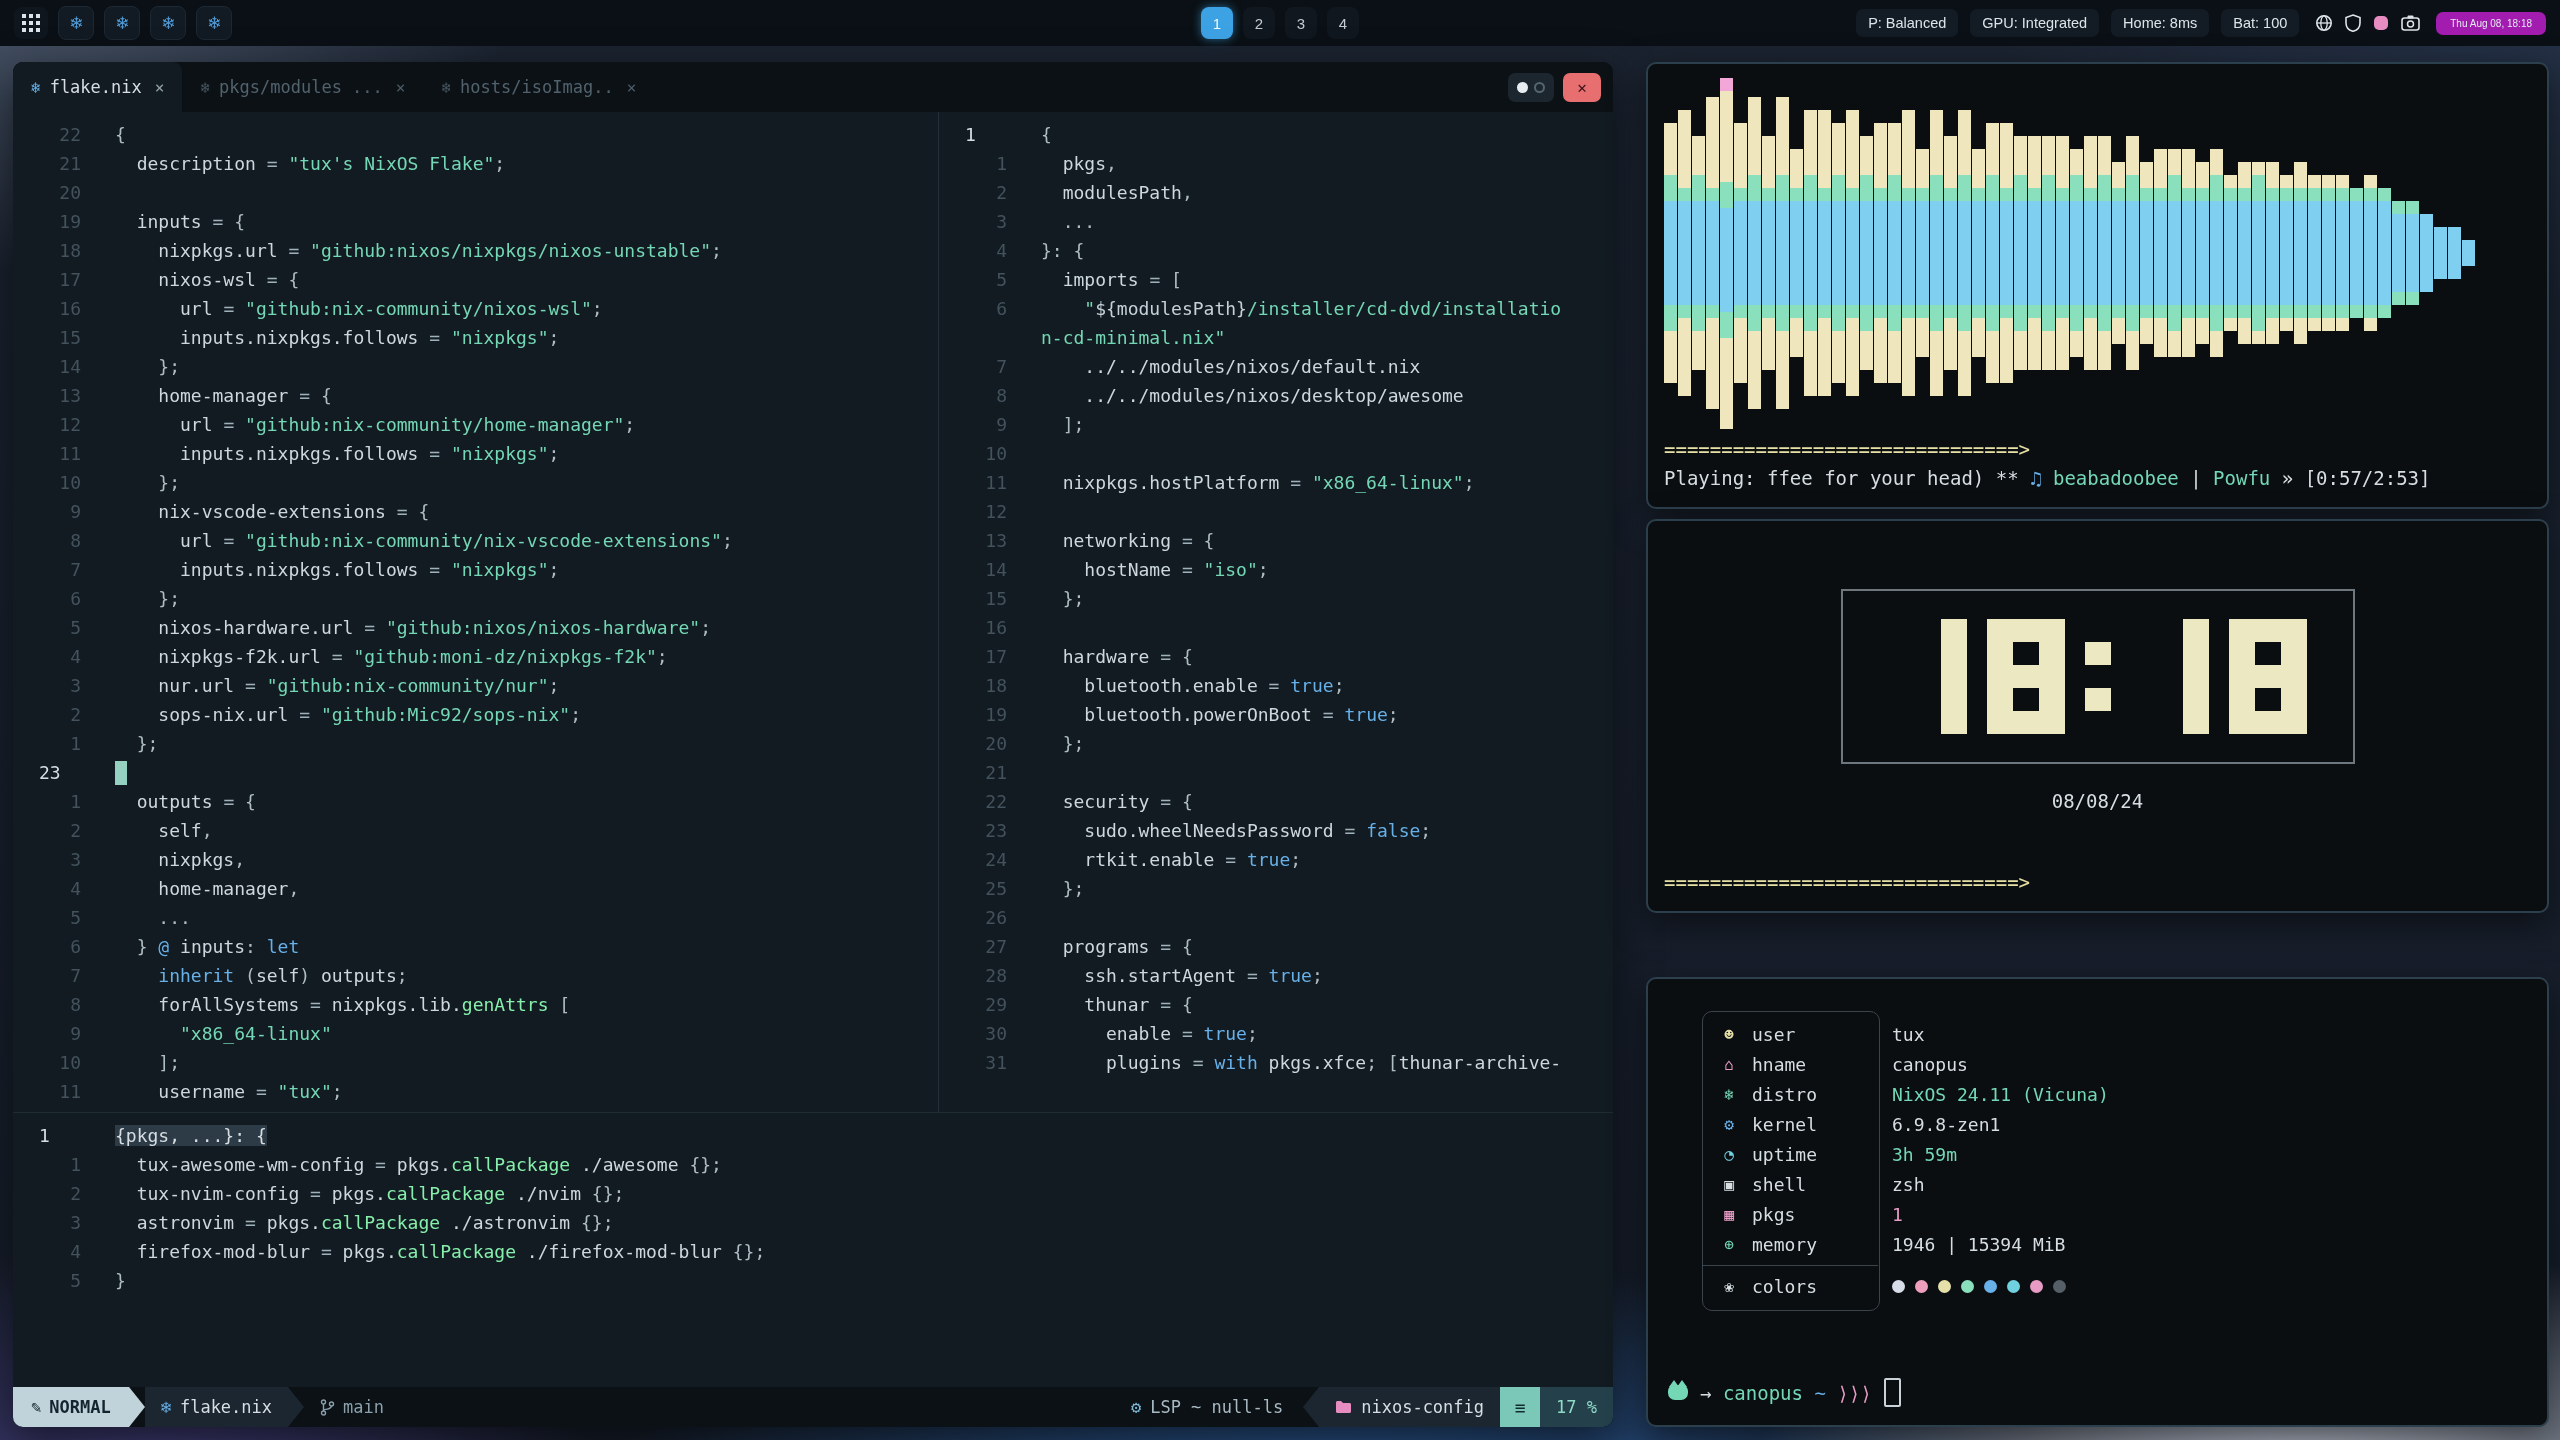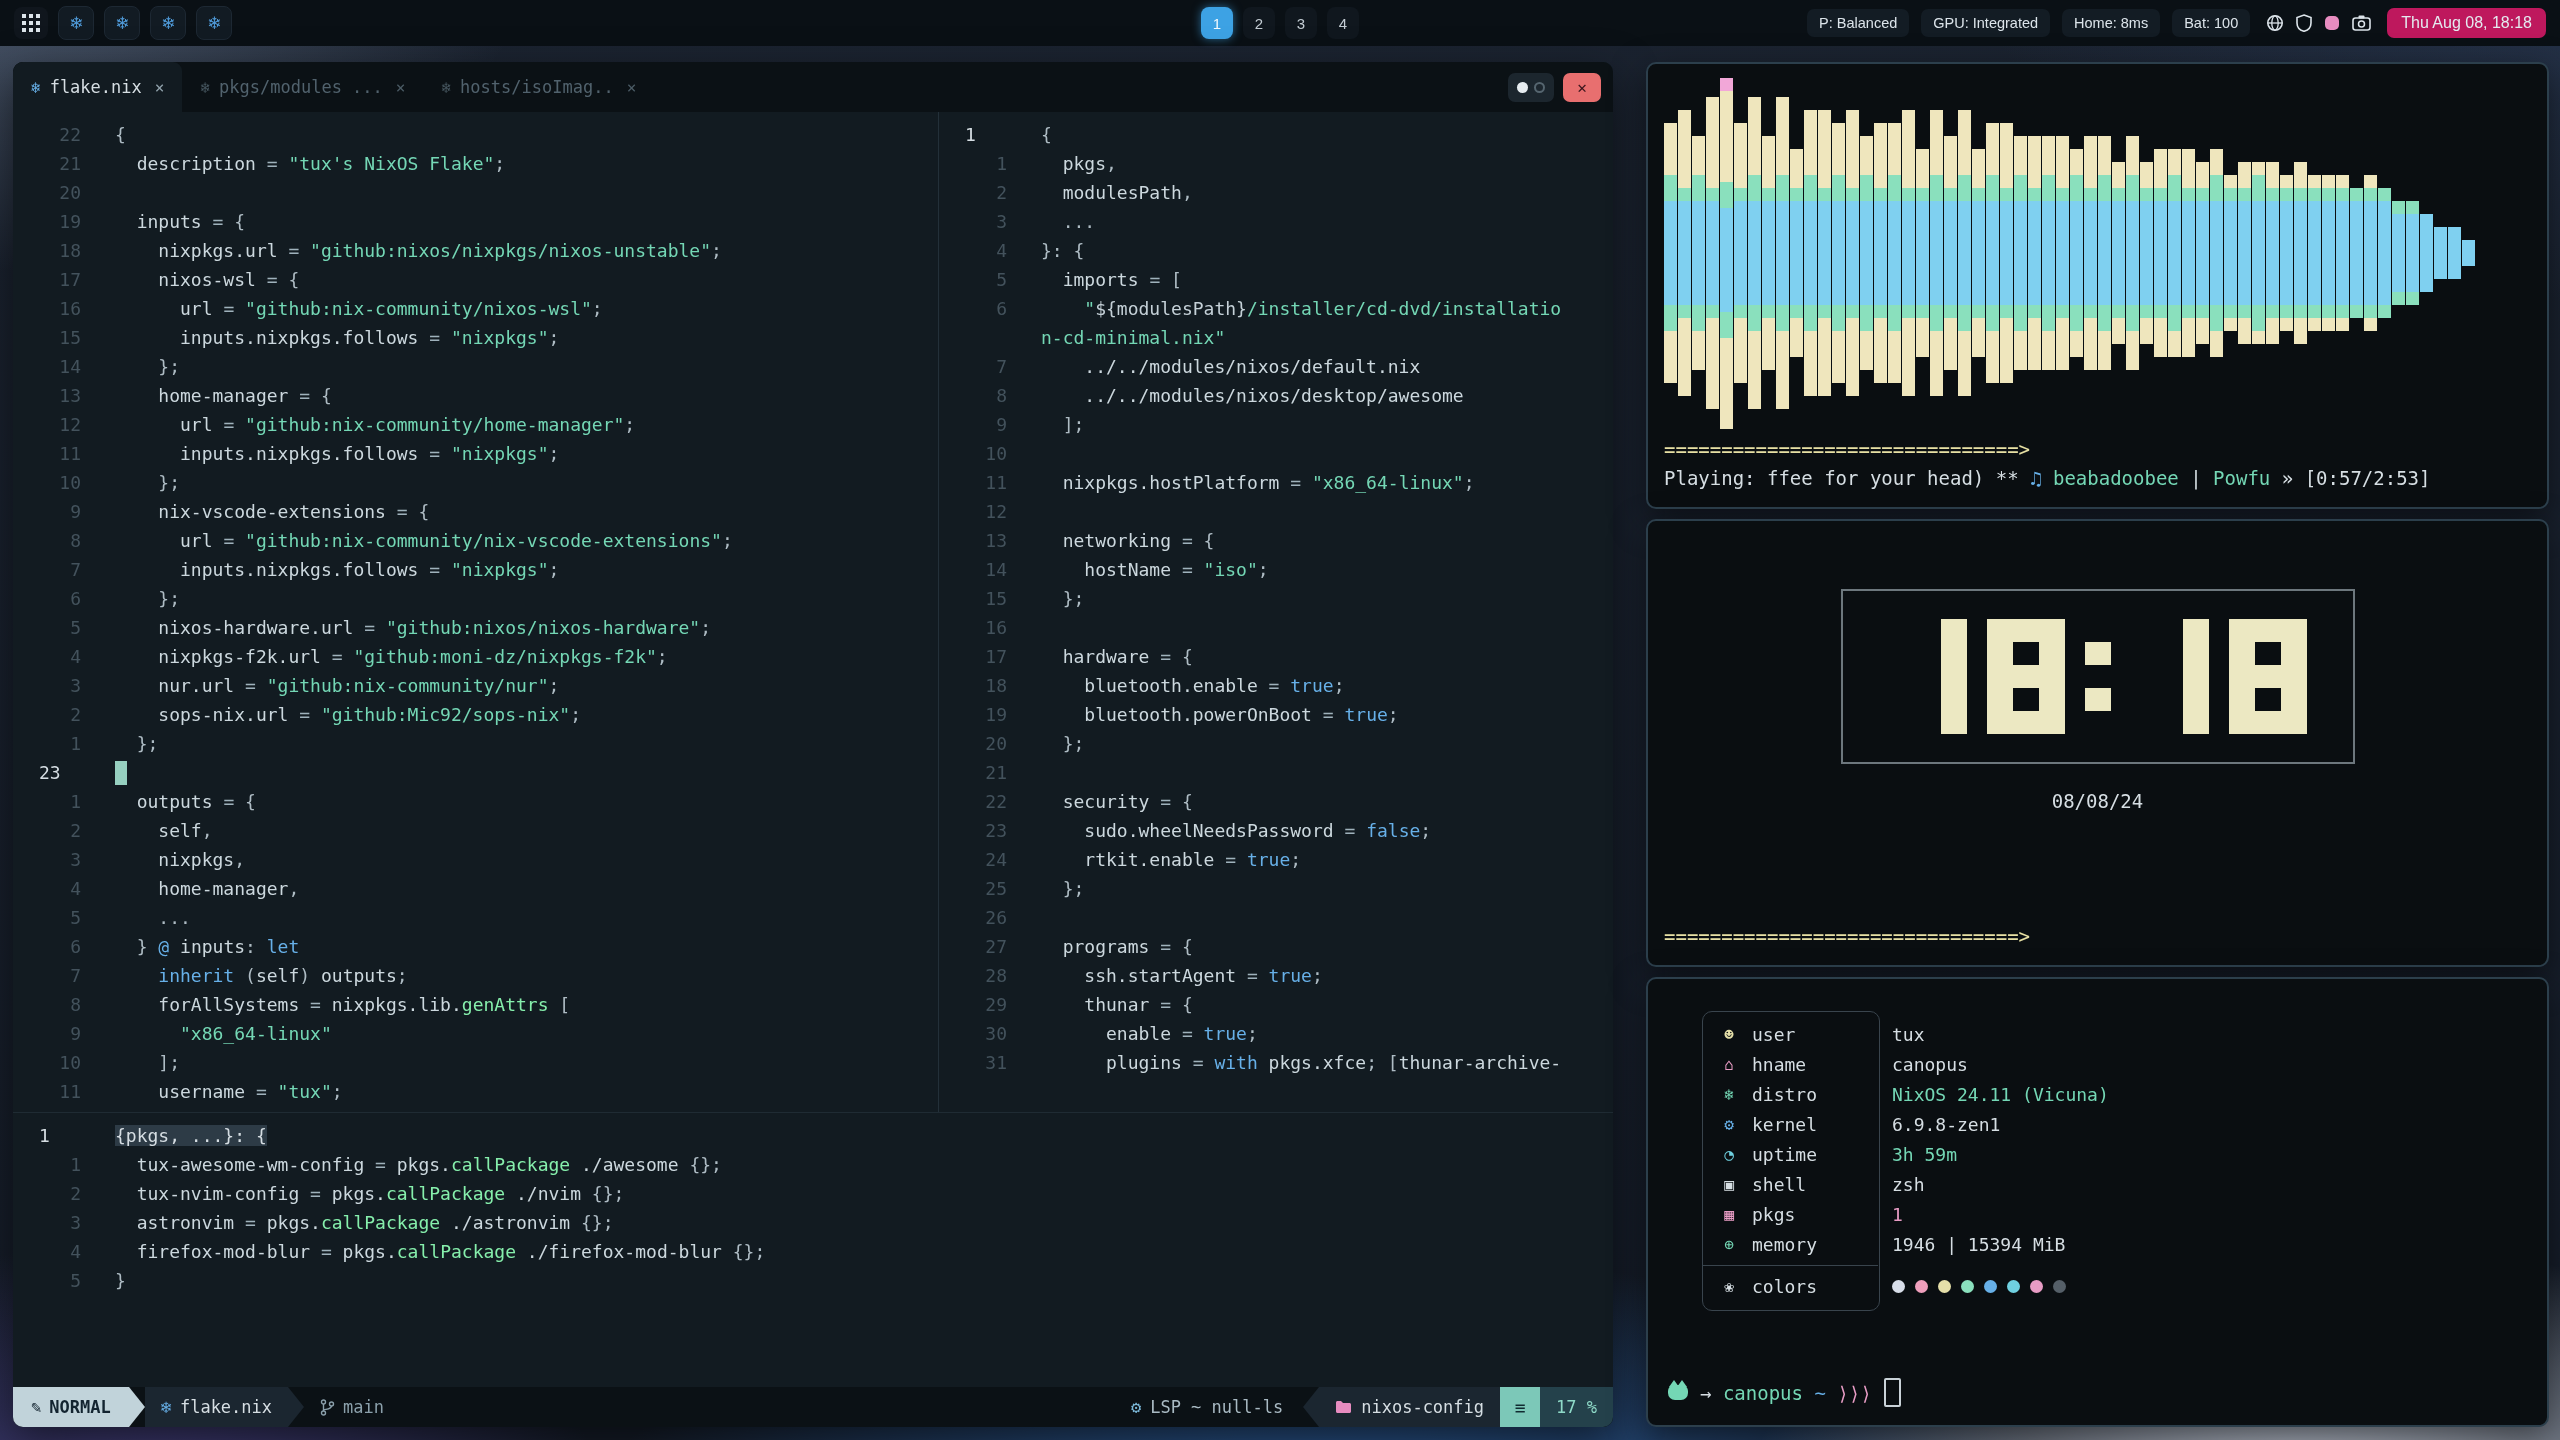--- a/index.html
+++ b/index.html
@@ -15,21 +15,21 @@
   .topbar{position:absolute;left:0;top:0;width:2560px;height:46px;background:#0a1015;display:flex;align-items:center;padding:0 14px;box-sizing:border-box;}
   .tb-left{display:flex;align-items:center;gap:10px;}
   .launcher{width:34px;height:32px;border-radius:8px;display:flex;align-items:center;justify-content:center;background:#10161d;}
   .ws{width:34px;height:32px;border-radius:8px;background:#121b23;border:1px solid #1d2833;display:flex;align-items:center;justify-content:center;color:#4f9ad8;font-size:17px;}
   .tb-center{position:absolute;left:50%;top:50%;transform:translate(-50%,-50%);display:flex;gap:10px;}
   .tag{width:32px;height:32px;border-radius:8px;background:#10171e;color:#c3ccd3;font-size:15px;display:flex;align-items:center;justify-content:center;}
   .tag.active{background:#3da2e4;color:#f3f9fd;box-shadow:0 0 10px rgba(61,162,228,.6);}
   .tb-right{margin-left:auto;display:flex;align-items:center;gap:12px;}
   .pill{background:#131c24;border-radius:7px;padding:6px 12px;font-size:14.5px;color:#dce4ea;white-space:nowrap;}
   .tb-icons{display:flex;align-items:center;gap:12px;margin:0 4px;}
-  .tb-clock{background:#be185d;border-radius:7px;padding:6px 14px;font-size:16px;color:#e4ebf0;white-space:nowrap;}
+  .tb-clock{background:#a21caf;border-radius:7px;padding:6px 14px;font-size:10px;color:#e4ebf0;white-space:nowrap;}
   
   .editor-window{position:absolute;left:13px;top:62px;width:1600px;height:1365px;background:#121b21;border-radius:10px;overflow:hidden;box-shadow:0 16px 44px rgba(0,0,0,.55);font-family:"DejaVu Sans Mono","DejaVu Sans",monospace;}
   .tabbar{height:50px;background:#0b1115;display:flex;align-items:stretch;}
   .tab{display:flex;align-items:center;gap:9px;padding:0 18px;font-size:17px;color:#51626d;cursor:default;}
   .tab .nix-ico{color:#46565f;font-size:16px;}
   .tab .tclose{color:#4a5a64;font-size:16px;margin-left:4px;}
   .tab.active{background:#121b21;color:#d6dee3;border-radius:9px 9px 0 0;}
   .tab.active .nix-ico{color:#67b0e8;}
   .tab.active .tclose{color:#8fa0aa;}
   .tab-controls{margin-left:auto;display:flex;align-items:center;gap:9px;padding-right:12px;}
@@ -63,21 +63,21 @@
   .sl-spacer{flex:1;}
   .sl-lsp{display:flex;align-items:center;gap:9px;color:#a9bac3;padding:0 20px;}
   .sl-lsp .gear{color:#7bb8d8;}
   .a-proj{width:0;height:0;border-top:20px solid transparent;border-bottom:20px solid transparent;border-right:16px solid #1b2630;}
   .sl-proj{background:#1b2630;color:#d6dee3;display:flex;align-items:center;gap:9px;padding:0 16px;}
   .sl-pct-icon{background:#7cc8b8;color:#102a30;display:flex;align-items:center;justify-content:center;width:40px;font-size:18px;}
   .sl-pct{background:#24414b;color:#8fdac8;display:flex;align-items:center;padding:0 16px;}
   
   .panel{position:absolute;left:1646px;width:903px;background:#0a0e11;border:2px solid #2c3f4c;border-radius:10px;box-sizing:border-box;box-shadow:0 12px 34px rgba(0,0,0,.5);font-family:"DejaVu Sans Mono","DejaVu Sans",monospace;color:#d6dee3;}
   .panel1{top:62px;height:447px;display:flex;flex-direction:column;padding:10px 16px 14px 16px;}
-  .panel2{top:519px;height:448px;display:flex;flex-direction:column;align-items:center;padding:10px 16px 14px 16px;}
+  .panel2{top:519px;height:394px;display:flex;flex-direction:column;align-items:center;padding:10px 16px 14px 16px;}
   .panel3{top:977px;height:450px;padding:18px;}
   #viz{height:358px;display:flex;align-items:center;gap:1px;overflow:hidden;}
   .vbar{display:flex;flex-direction:column;align-items:center;}
   .player-block{margin-top:auto;align-self:stretch;font-size:19px;line-height:29px;}
   .psep{color:#e7e0a4;white-space:pre;}
   .pline{white-space:pre;}
   .c-fg{color:#d6dee3;} .c-teal{color:#74d7b5;} .c-blue{color:#67b0e8;}
   .c-pink{color:#e89cc5;}
   .clock-box{margin-top:58px;border:2px solid #6d777d;padding:28px 36px;}
   #clock-digits{display:flex;align-items:center;}

